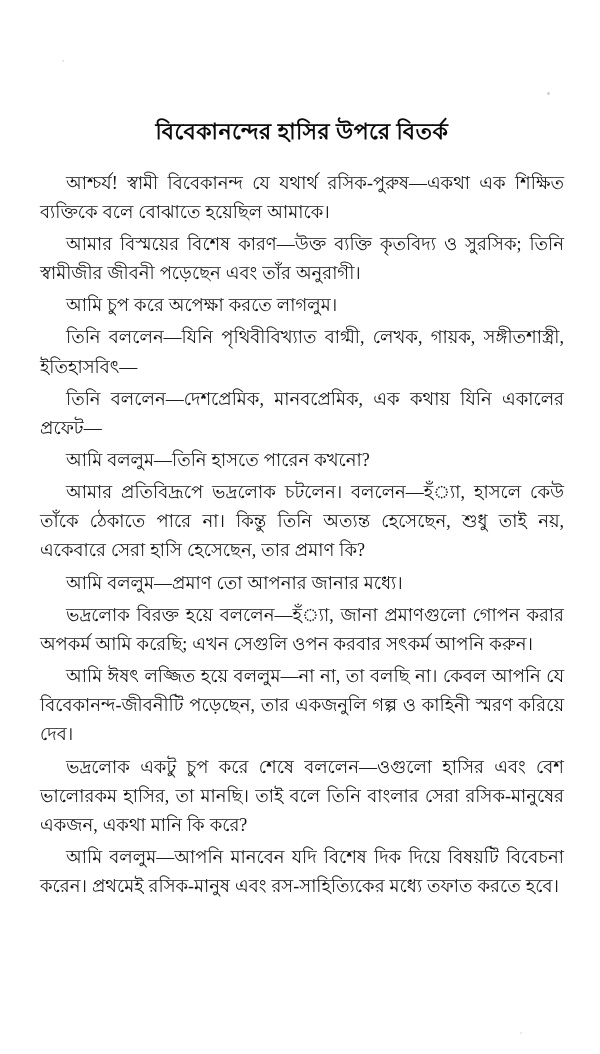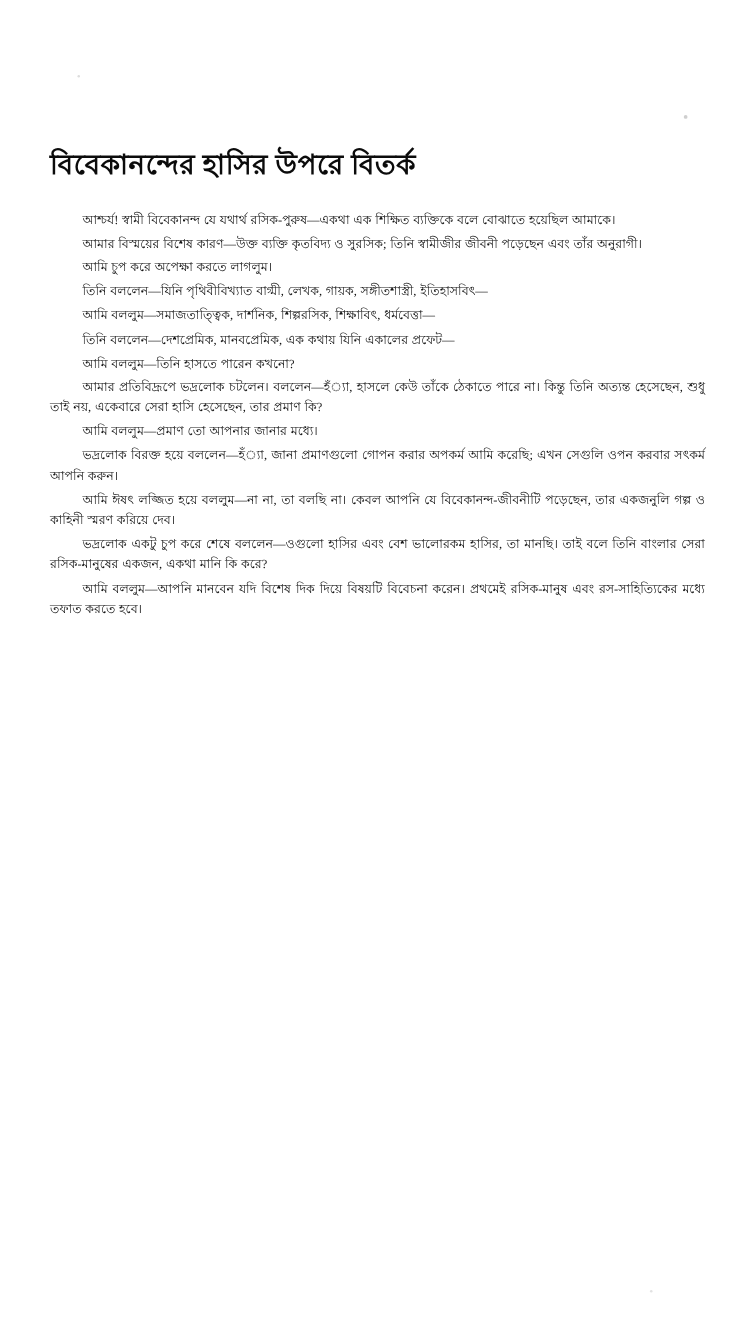--- a/index.html
+++ b/index.html
@@ -16,33 +16,34 @@
   }
   .page {
     position: relative;
     width: 600px;
     height: 1054px;
     box-sizing: border-box;
     padding: 118px 36px 10px 40px;
     background: #ffffff;
   }
   .page-title {
+    text-align: center;
     font-size: 22px;
     font-weight: bold;
     letter-spacing: 0.5px;
     margin: 0 0 22px 0;
     line-height: 1.3;
     color: #0b0b0b;
   }
   .body-text p {
     margin: 0 0 3px 0;
     text-align: justify;
     text-justify: inter-word;
     text-indent: 26px;
-    font-size: 10px;
+    font-size: 18px;
     line-height: 1.62;
     color: #121212;
     word-spacing: 0.5px;
   }
   .body-text p:last-child {
     margin-bottom: 16px;
   }
   
   .speck {
     position: absolute;
@@ -63,21 +64,20 @@
   <div class="speck s2"></div>
   <div class="speck s3"></div>
 
   <h1 class="page-title">বিবেকানন্দের হাসির উপরে বিতর্ক</h1>
 
   <div class="body-text">
     <p>আশ্চর্য! স্বামী বিবেকানন্দ যে যথার্থ রসিক-পুরুষ—একথা এক শিক্ষিত ব্যক্তিকে বলে বোঝাতে হয়েছিল আমাকে।</p>
     <p>আমার বিস্ময়ের বিশেষ কারণ—উক্ত ব্যক্তি কৃতবিদ্য ও সুরসিক; তিনি স্বামীজীর জীবনী পড়েছেন এবং তাঁর অনুরাগী।</p>
     <p>আমি চুপ করে অপেক্ষা করতে লাগলুম।</p>
     <p>তিনি বললেন—যিনি পৃথিবীবিখ্যাত বাগ্মী, লেখক, গায়ক, সঙ্গীতশাস্ত্রী, ইতিহাসবিৎ—</p>
-    <p>আমি বললুম—সমাজতাত্ত্বিক, দার্শনিক, শিল্পরসিক, শিক্ষাবিৎ, ধর্মবেত্তা—</p>
     <p>তিনি বললেন—দেশপ্রেমিক, মানবপ্রেমিক, এক কথায় যিনি একালের প্রফেট—</p>
     <p>আমি বললুম—তিনি হাসতে পারেন কখনো?</p>
     <p>আমার প্রতিবিদ্রূপে ভদ্রলোক চটলেন। বললেন—হঁ্যা, হাসলে কেউ তাঁকে ঠেকাতে পারে না। কিন্তু তিনি অত্যন্ত হেসেছেন, শুধু তাই নয়, একেবারে সেরা হাসি হেসেছেন, তার প্রমাণ কি?</p>
     <p>আমি বললুম—প্রমাণ তো আপনার জানার মধ্যে।</p>
     <p>ভদ্রলোক বিরক্ত হয়ে বললেন—হঁ্যা, জানা প্রমাণগুলো গোপন করার অপকর্ম আমি করেছি; এখন সেগুলি ওপন করবার সৎকর্ম আপনি করুন।</p>
     <p>আমি ঈষৎ লজ্জিত হয়ে বললুম—না না, তা বলছি না। কেবল আপনি যে বিবেকানন্দ-জীবনীটি পড়েছেন, তার একজনুলি গল্প ও কাহিনী স্মরণ করিয়ে দেব।</p>
     <p>ভদ্রলোক একটু চুপ করে শেষে বললেন—ওগুলো হাসির এবং বেশ ভালোরকম হাসির, তা মানছি। তাই বলে তিনি বাংলার সেরা রসিক-মানুষের একজন, একথা মানি কি করে?</p>
     <p>আমি বললুম—আপনি মানবেন যদি বিশেষ দিক দিয়ে বিষয়টি বিবেচনা করেন। প্রথমেই রসিক-মানুষ এবং রস-সাহিত্যিকের মধ্যে তফাত করতে হবে।</p>
   </div>
 

